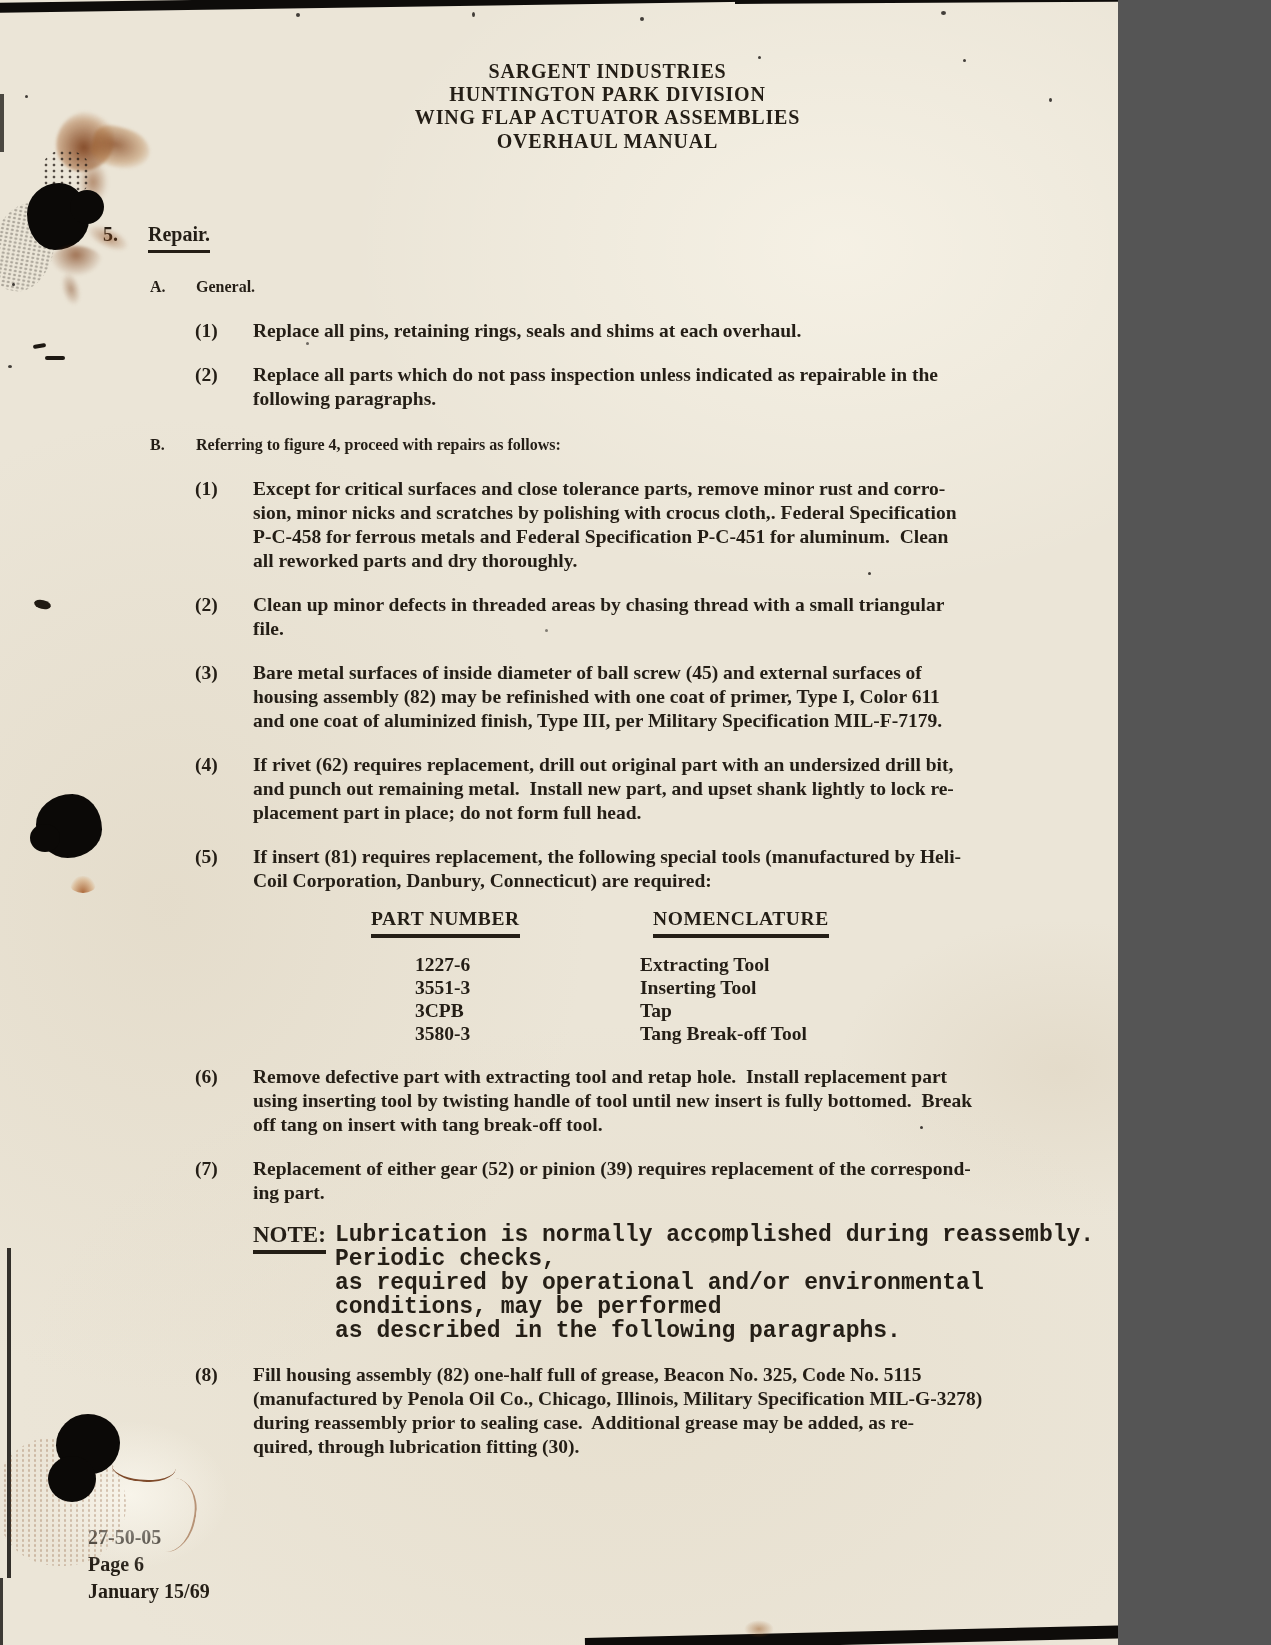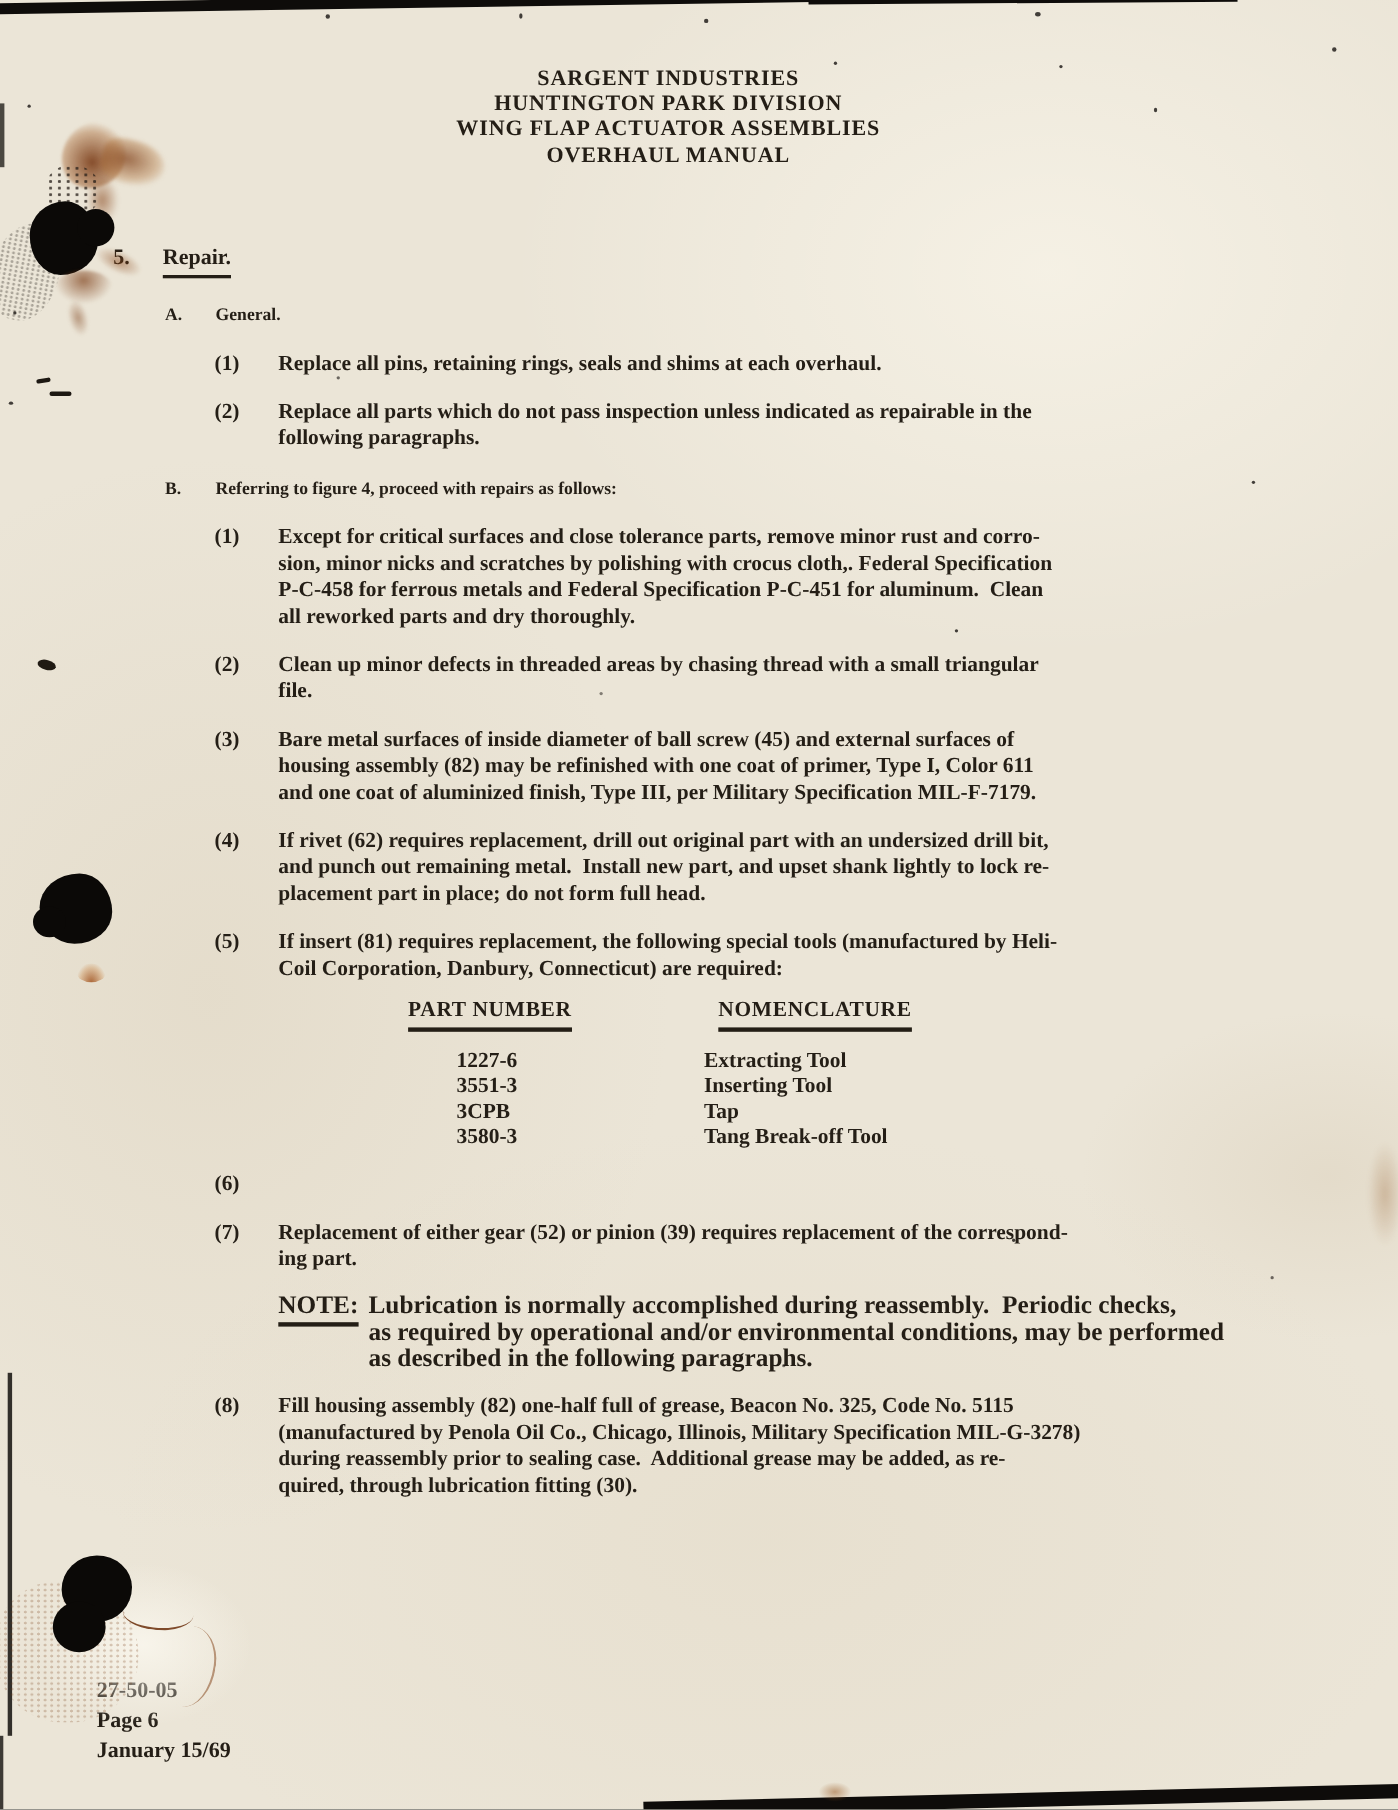--- a/index.html
+++ b/index.html
@@ -1,17 +1,17 @@
 <!DOCTYPE html>
 <html><head>
 <meta charset="utf-8">
 <style>
   html,body{margin:0;padding:0;background:#555;}
   .page{
-    position:relative;width:1271px;height:1645px;overflow:hidden;
+    position:relative;width:1118px;height:1645px;overflow:hidden;
     background-color:#ebe5d7;
     background-image:
       radial-gradient(ellipse 700px 500px at 75% 15%, rgba(255,252,242,0.5), rgba(255,252,242,0) 70%),
       radial-gradient(ellipse 600px 700px at 15% 55%, rgba(205,190,162,0.22), rgba(205,190,162,0) 70%),
       radial-gradient(ellipse 800px 500px at 55% 85%, rgba(214,200,172,0.18), rgba(214,200,172,0) 75%),
       radial-gradient(ellipse 300px 200px at 95% 65%, rgba(198,180,150,0.2), rgba(198,180,150,0) 75%);
     font-family:"Liberation Serif","DejaVu Serif",serif;
     font-weight:700;color:#241e16;
   }
   
@@ -31,21 +31,21 @@
   .tt-head{display:flex;line-height:24px;letter-spacing:0.6px;}
   .tt-head .c1{width:282px;}
   .tt-head .hu{display:inline-block;padding-bottom:3px;border-bottom:4.5px solid #241e16;}
   .tt-rows{margin-top:15px;margin-left:44px;}
   .tt-row{display:flex;line-height:23px;}
   .tt-row .c1{width:225px;}
   
   .note{display:flex;margin-left:253px;margin-top:18px;font-size:23px;line-height:24px;}
   .note-label{width:82px;flex-shrink:0;}
   .note-label .nu{display:inline-block;padding-bottom:3px;border-bottom:4px solid #241e16;}
-  .note-text{width:810px;white-space:pre-wrap;}
+  .note-text{width:810px;white-space:pre-wrap;font-family:Liberation Mono, monospace;}
   .footer{position:absolute;left:88px;top:1524px;font-size:20px;line-height:27px;}
   
   .art{position:absolute;pointer-events:none;}
   .edge-top-1{left:-10px;top:3px;width:810px;height:10px;background:#0e0c0a;transform:rotate(-0.85deg);transform-origin:left top;}
   .edge-top-2{left:735px;top:-3px;width:390px;height:7px;background:#0e0c0a;transform:rotate(-0.35deg);transform-origin:left top;}
   .edge-bottom{left:585px;top:1638px;width:700px;height:13px;background:#0e0c0a;transform:rotate(-1.35deg);transform-origin:left center;}
   .edge-left-top{left:0;top:94px;width:4px;height:58px;background:rgba(22,19,15,0.75);}
   .edge-left-bottom{left:7px;top:1248px;width:4px;height:330px;background:rgba(18,15,12,0.85);}
   .edge-left-corner{left:0;top:1578px;width:3px;height:67px;background:rgba(18,15,12,0.8);}
   
@@ -206,20 +206,23 @@
         </div>
         <div class="tt-row">
           <span class="c1">3580-3</span>
           <span class="c2">Tang Break-off Tool</span>
         </div>
       </div>
     </div>
 
     <div class="item">
       <span class="inum">(6)</span>
+      <span class="itext">Remove defective part with extracting tool and retap hole.  Install replacement part
+using inserting tool by twisting handle of tool until new insert is fully bottomed.  Break
+off tang on insert with tang break-off tool.</span>
     </div>
     <div class="item">
       <span class="inum">(7)</span>
       <span class="itext">Replacement of either gear (52) or pinion (39) requires replacement of the correspond-
 ing part.</span>
     </div>
 
     <div class="note">
       <span class="note-label"><span class="nu">NOTE:</span></span>
       <span class="note-text">Lubrication is normally accomplished during reassembly.  Periodic checks,

